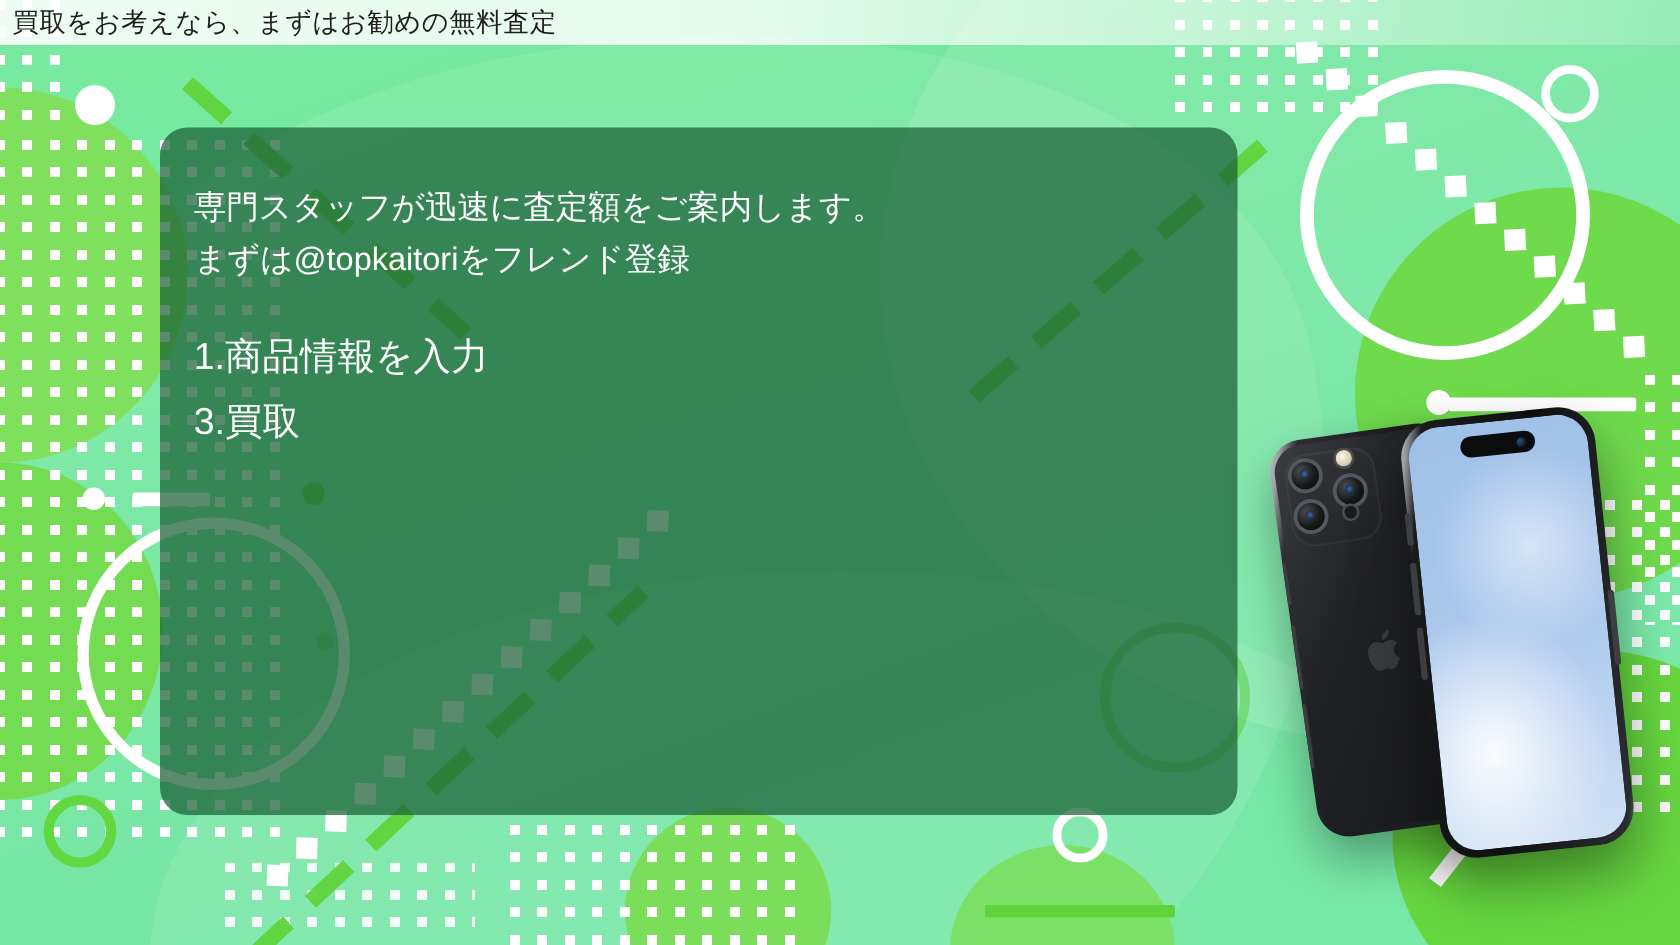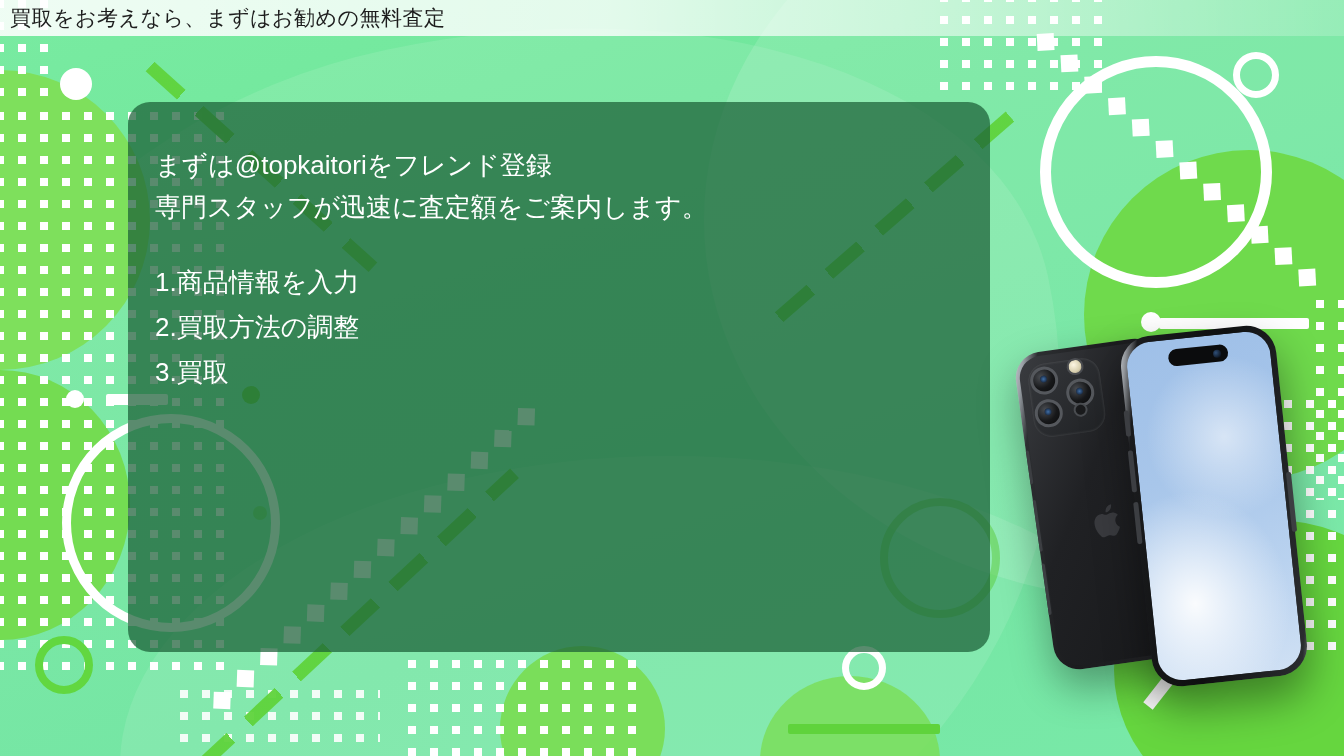--- a/index.html
+++ b/index.html
@@ -214,21 +214,21 @@
   .lead div { white-space: nowrap; }
 
   .steps-title {
     font-size: 23px;
     font-weight: bold;
     margin-bottom: 14px;
     letter-spacing: .5px;
   }
   .steps-list { list-style: none; }
   .steps-list li {
-    font-size: 26px;
+    font-size: 30px;
     line-height: 1.72;
     font-weight: 400;
     white-space: nowrap;
   }
 
   
   .phones {
     position: absolute;
     left: 1010px; top: 330px;
     width: 340px; height: 430px;
@@ -418,27 +418,26 @@
     <div class="bar-green bar-g-1"></div>
 
     <div class="diag-line-white" style="left:1148px; top:700px; transform:rotate(-52deg);"></div>
   </div>
 
   <div class="panel"></div>
 
   <div class="panel-inner">
 
     <div class="lead">
+      <div>専門スタッフが迅速に査定額をご案内します。</div>
       <div>まずは@topkaitoriをフレンド登録</div>
-      <div>専門スタッフが迅速に査定額をご案内します。</div>
     </div>
 
     <ul class="steps-list">
       <li>1.商品情報を入力</li>
-      <li>2.買取方法の調整</li>
       <li>3.買取</li>
     </ul>
   </div>
 
   <div class="phones">
 
     <div class="phone-back">
       <div class="camera-block">
         <div class="lens lens-1"></div>
         <div class="lens lens-2"></div>

